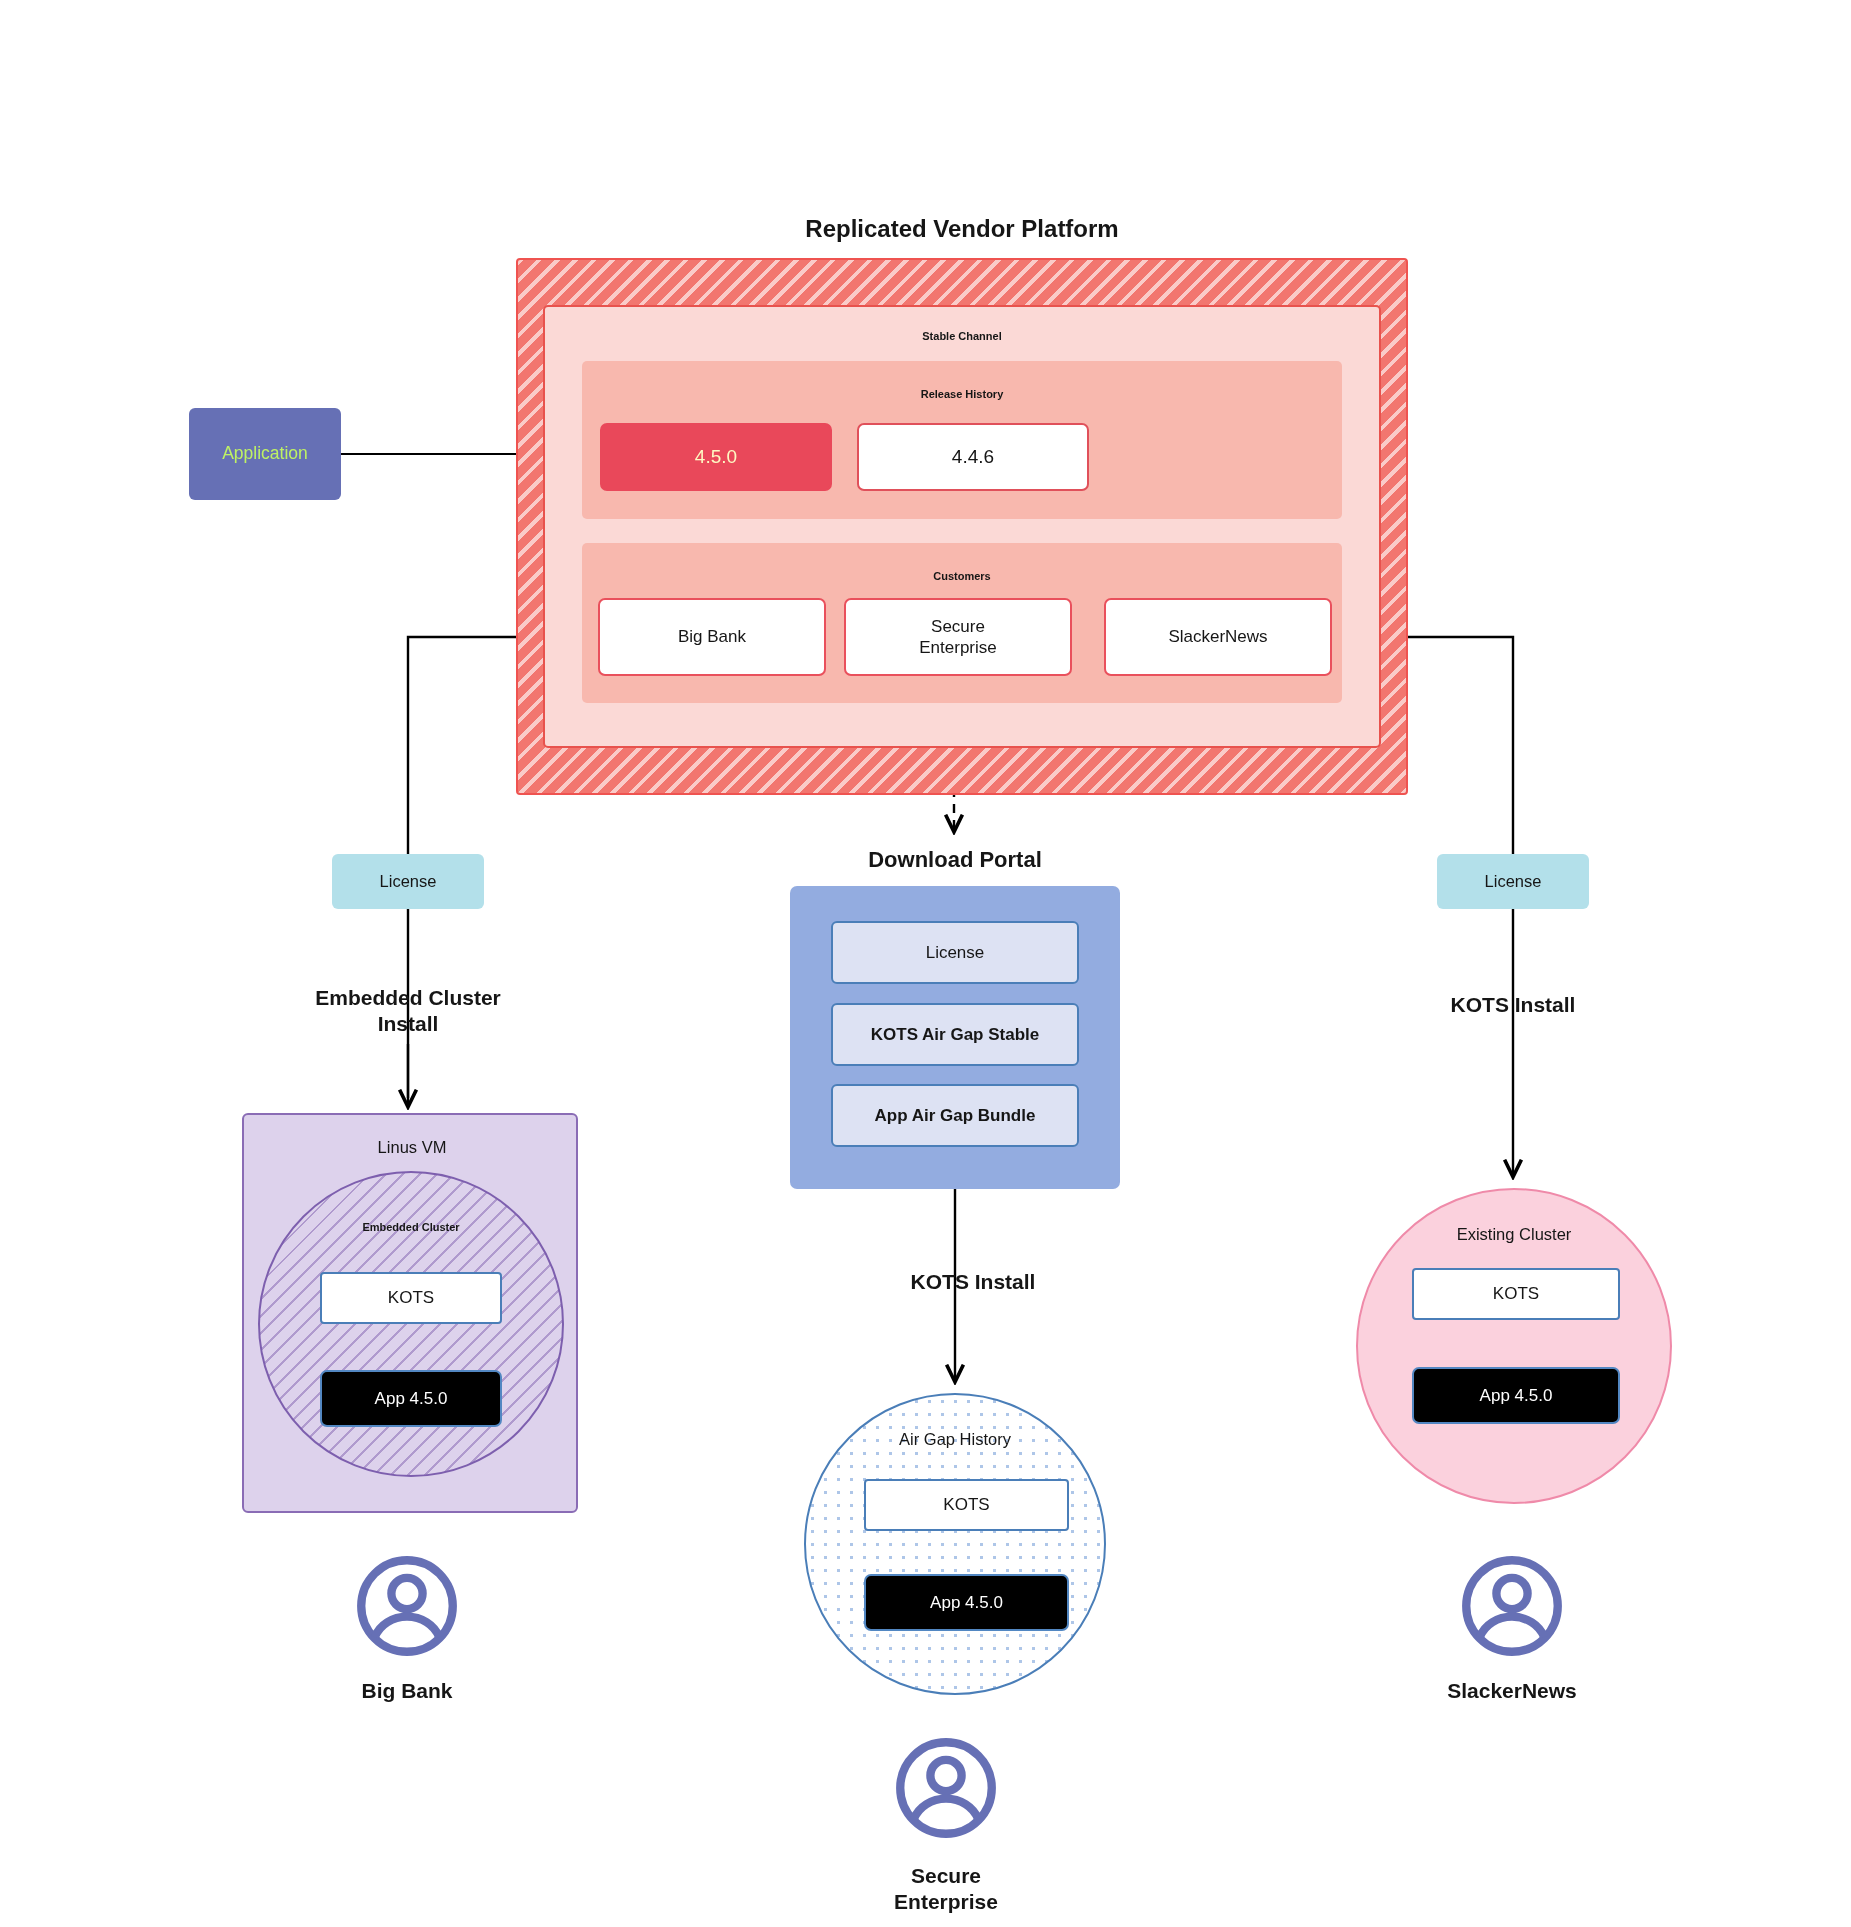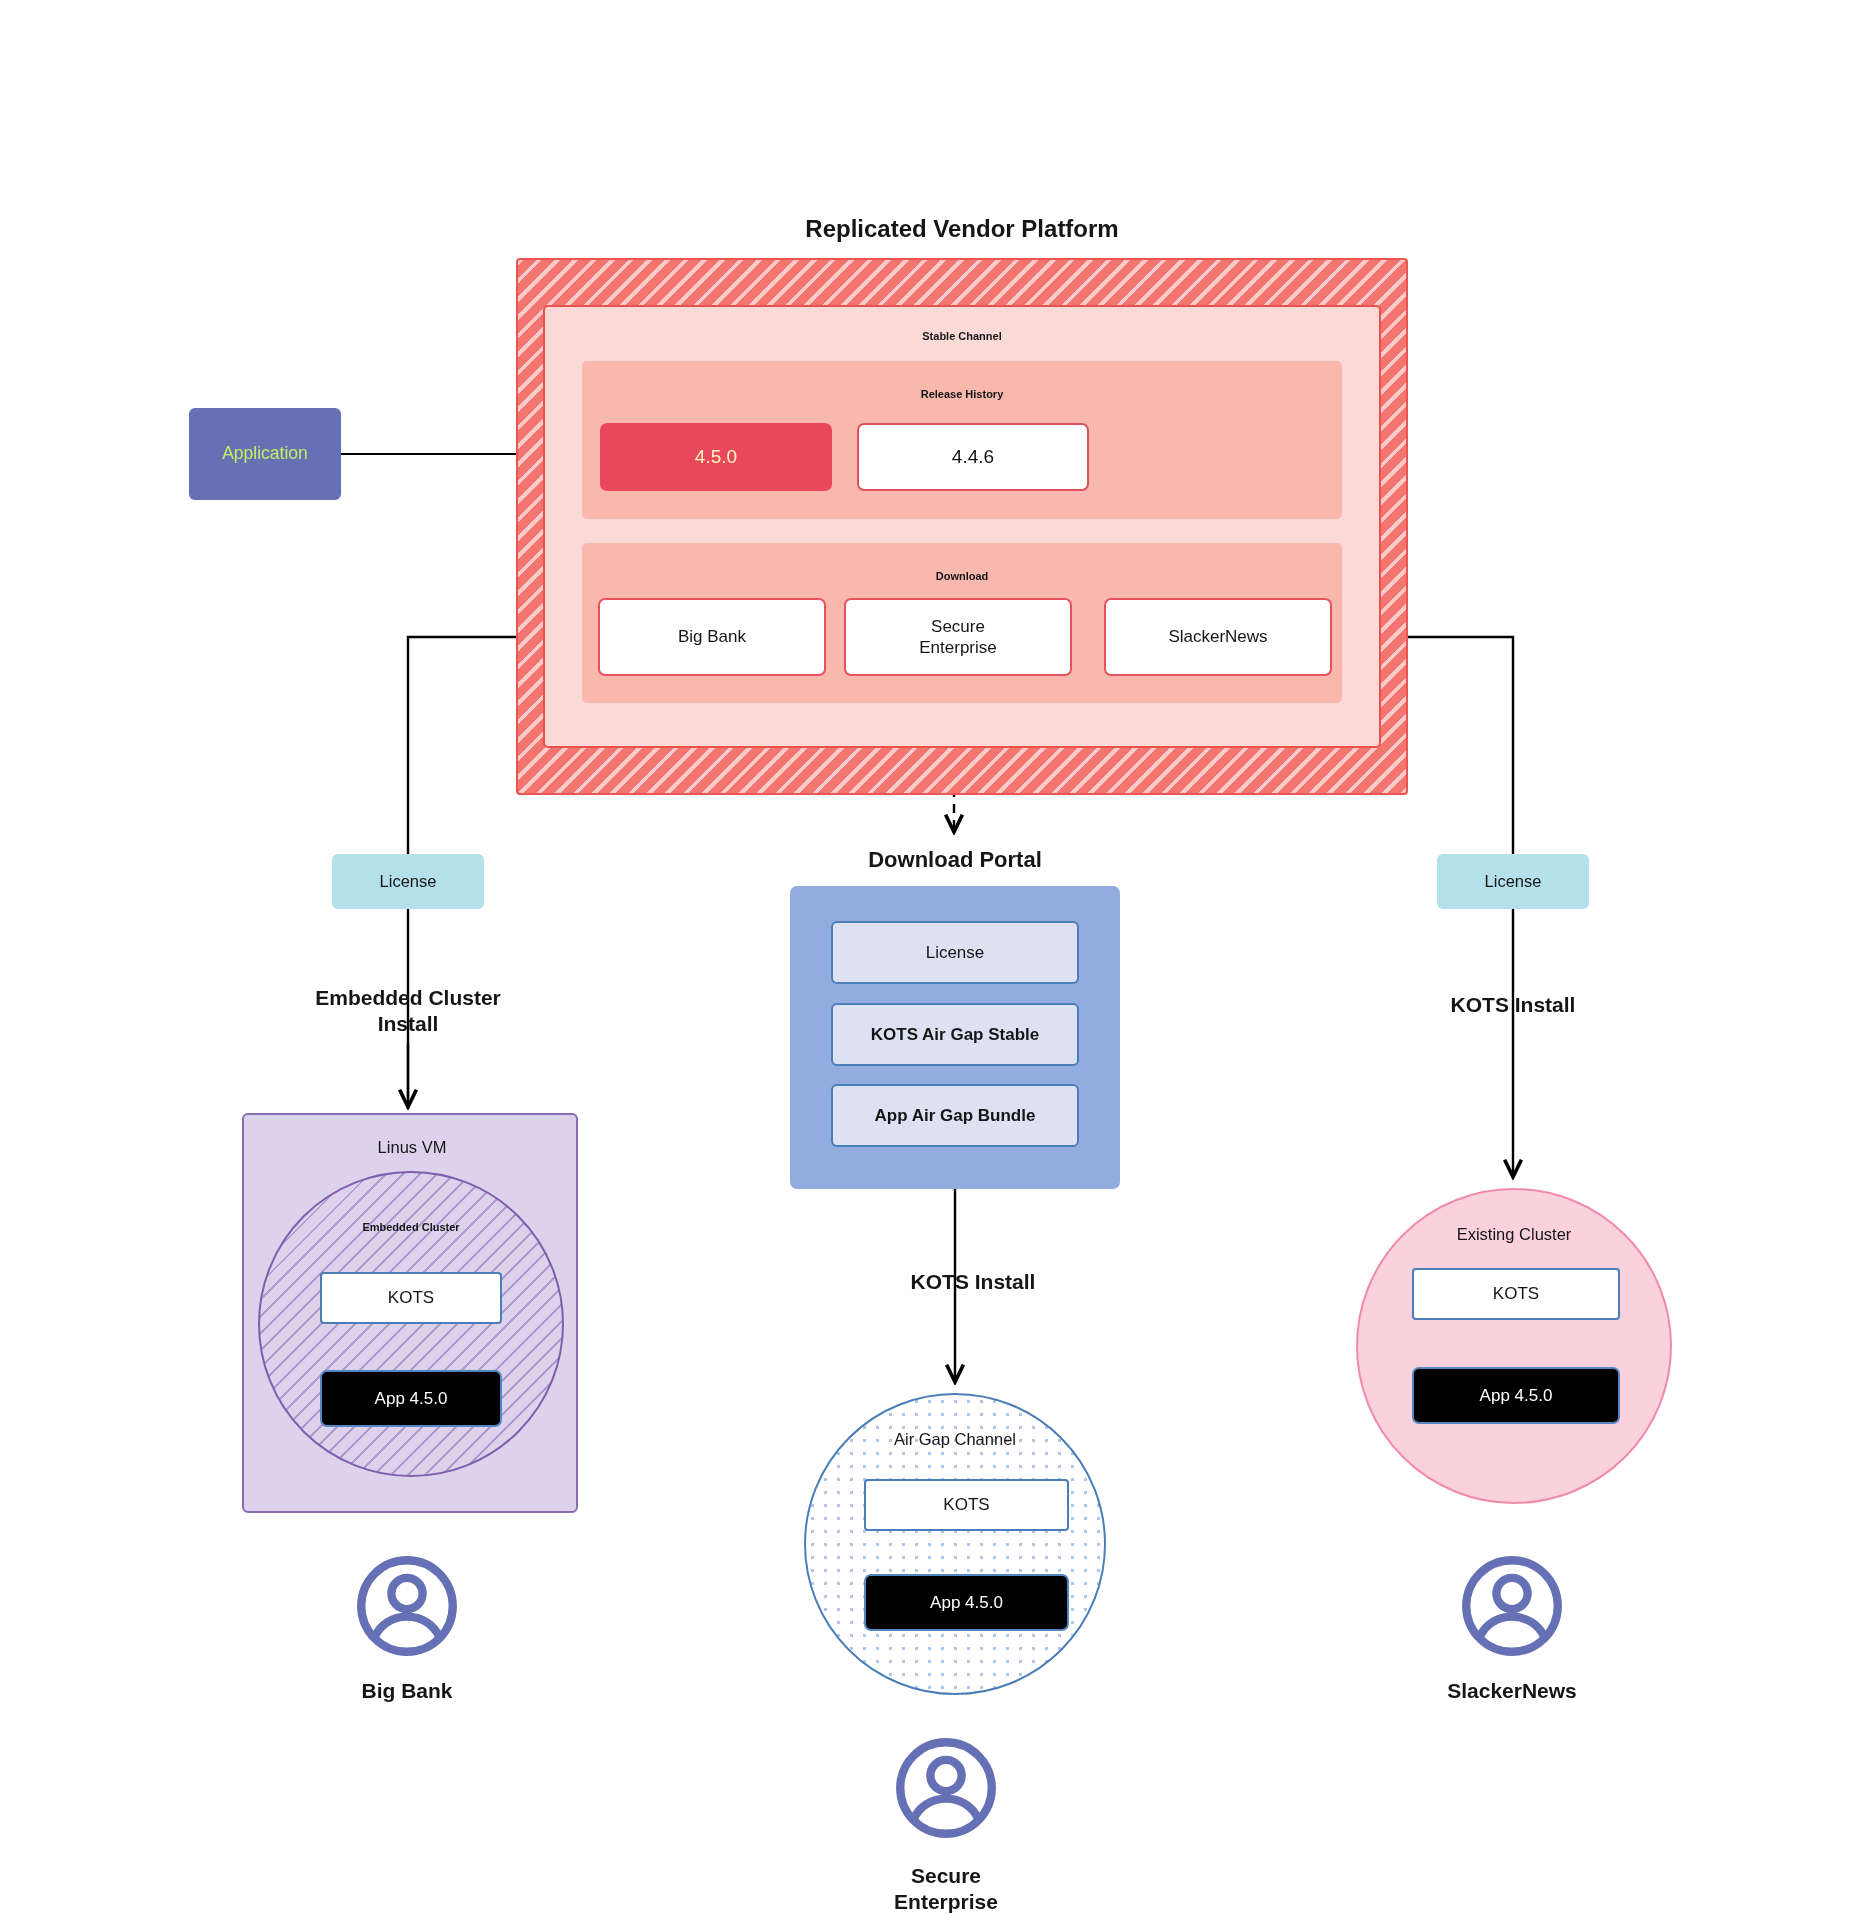--- a/index.html
+++ b/index.html
@@ -218,21 +218,21 @@
 
   <div class="abs channel"></div>
   <div class="abs ctr channel-title lbl-17">Stable Channel</div>
 
   <div class="abs release-hist"></div>
   <div class="abs ctr release-title lbl-17">Release History</div>
   <div class="abs ctr rel-box rel-current">4.5.0</div>
   <div class="abs ctr rel-box rel-prev">4.4.6</div>
 
   <div class="abs customers"></div>
-  <div class="abs ctr customers-title lbl-17">Download</div>
+  <div class="abs ctr customers-title lbl-17">Customers</div>
   <div class="abs ctr cust-box cust-1">Big Bank</div>
   <div class="abs ctr cust-box cust-2" style="white-space:pre-line;">Secure
 Enterprise</div>
   <div class="abs ctr cust-box cust-3">SlackerNews</div>
 
   <div class="abs ctr application">Application</div>
 
   <div class="abs ctr license-chip license-left">License</div>
   <div class="abs ctr license-chip license-right">License</div>
 
@@ -250,21 +250,21 @@
 
   <div class="abs ctr dp-title title-md">Download  Portal</div>
   <div class="abs dp-box"></div>
   <div class="abs ctr dp-item dp-i1">
       <span>License</span>
     </div>
   <div class="abs ctr dp-item dp-i2">KOTS Air Gap Stable</div>
   <div class="abs ctr dp-item dp-i3">App Air Gap Bundle</div>
 
   <div class="abs ag-circle"></div>
-  <div class="abs ctr ag-title lbl-16">Air Gap Channel</div>
+  <div class="abs ctr ag-title lbl-16">Air Gap History</div>
   <div class="abs ctr kots-box ag-kots">KOTS</div>
   <div class="abs ctr app-box ag-app">App 4.5.0</div>
 
   <div class="abs ex-circle"></div>
   <div class="abs ctr ex-title lbl-16">Existing Cluster</div>
   <div class="abs ctr kots-box ex-kots">KOTS</div>
   <div class="abs ctr app-box ex-app">App 4.5.0</div>
 
   <div class="abs avatar av-1">
     <svg viewBox="0 0 100 100" width="104" height="104">

